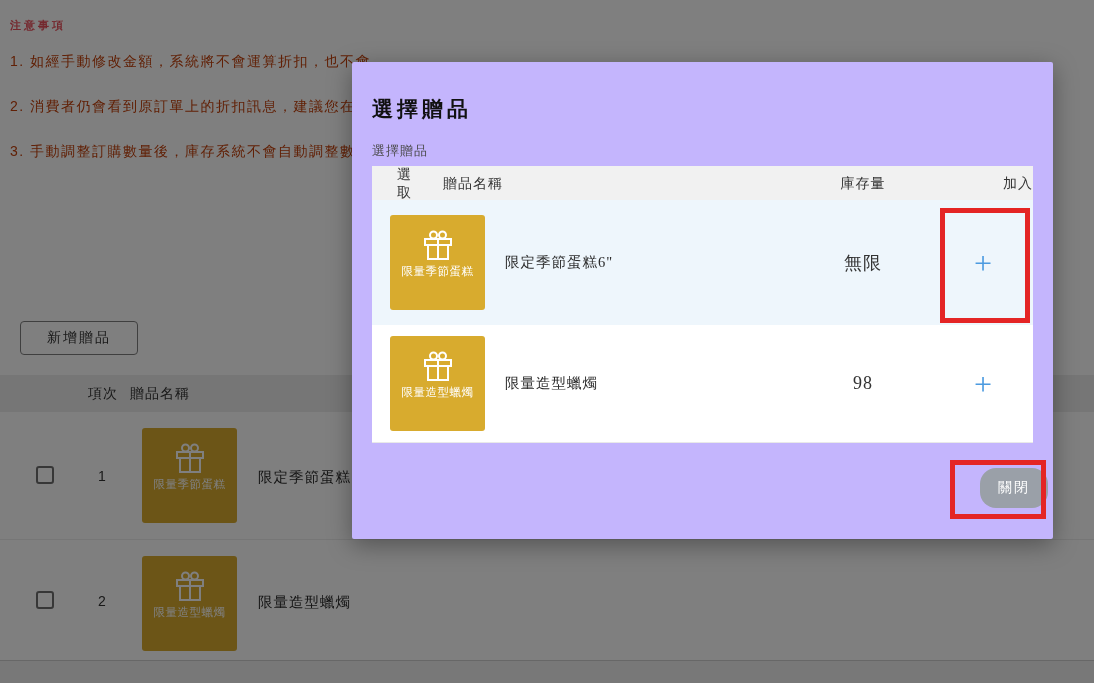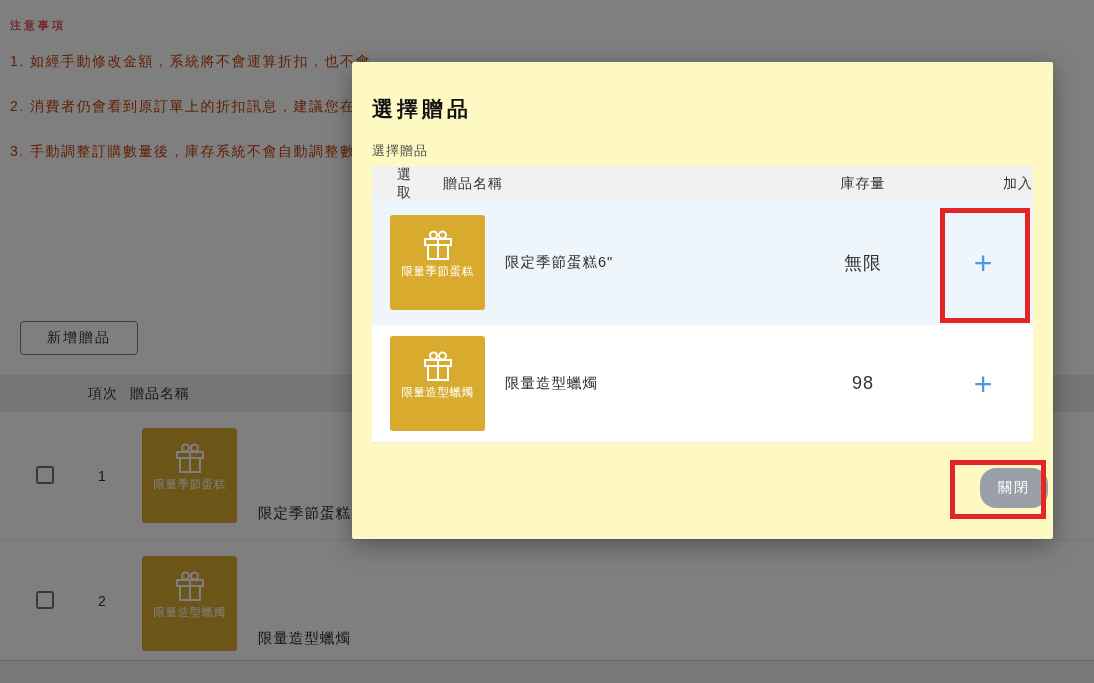--- a/index.html
+++ b/index.html
@@ -53,41 +53,42 @@
   .bg-row.r2 .cb { top: 51px; }
   .row-index {
     position: absolute; left: 92px; width: 20px; text-align: center;
     font-size: 14px; color: #333;
   }
   .bg-row .row-index { top: 56px; }
   .bg-row.r2 .row-index { top: 53px; }
   .row-name {
     position: absolute; left: 258px; font-size: 14.5px; color: #2b2b2b; letter-spacing: 1px;
   }
-  .bg-row .row-name { top: 56px; margin-top: 36px; }
+  .bg-row .row-name { top: 56px; }
   .bg-row.r2 .row-name { top: 53px; }
   
   .gift-tile {
     width: 95px; height: 95px; background: #d8ab2e; border-radius: 3px;
     display: flex; flex-direction: column; align-items: center;
     justify-content: flex-start; padding: 13px 2px 9px 2px;
   }
   .gift-tile .tile-label {
     color: #fff; font-size: 11.5px; letter-spacing: 0.5px; white-space: nowrap;
   }
   .bg-row .gift-tile { position: absolute; left: 142px; top: 16px; }
   
   .overlay {
     position: absolute; inset: 0; background: rgba(0,0,0,0.5); z-index: 5;
   }
   
   .modal {
     position: absolute; left: 352px; top: 62px; width: 701px; height: 477px;
-    background: #fef9c3; border-radius: 2px; z-index: 10;
+    background: #c4b5fd; border-radius: 2px; z-index: 10;
     box-shadow: 0 6px 24px rgba(0,0,0,0.35);
+    font-family: Liberation Serif, serif;
   }
   .modal-title {
     position: absolute; left: 20px; top: 33px;
     font-size: 21px; font-weight: bold; color: #111; letter-spacing: 4px;
   }
   .modal-field-label {
     position: absolute; left: 20px; top: 80px;
     font-size: 13px; color: #4a4a4a; letter-spacing: 1px;
   }
   .m-table { position: absolute; left: 20px; top: 104px; width: 661px; }

